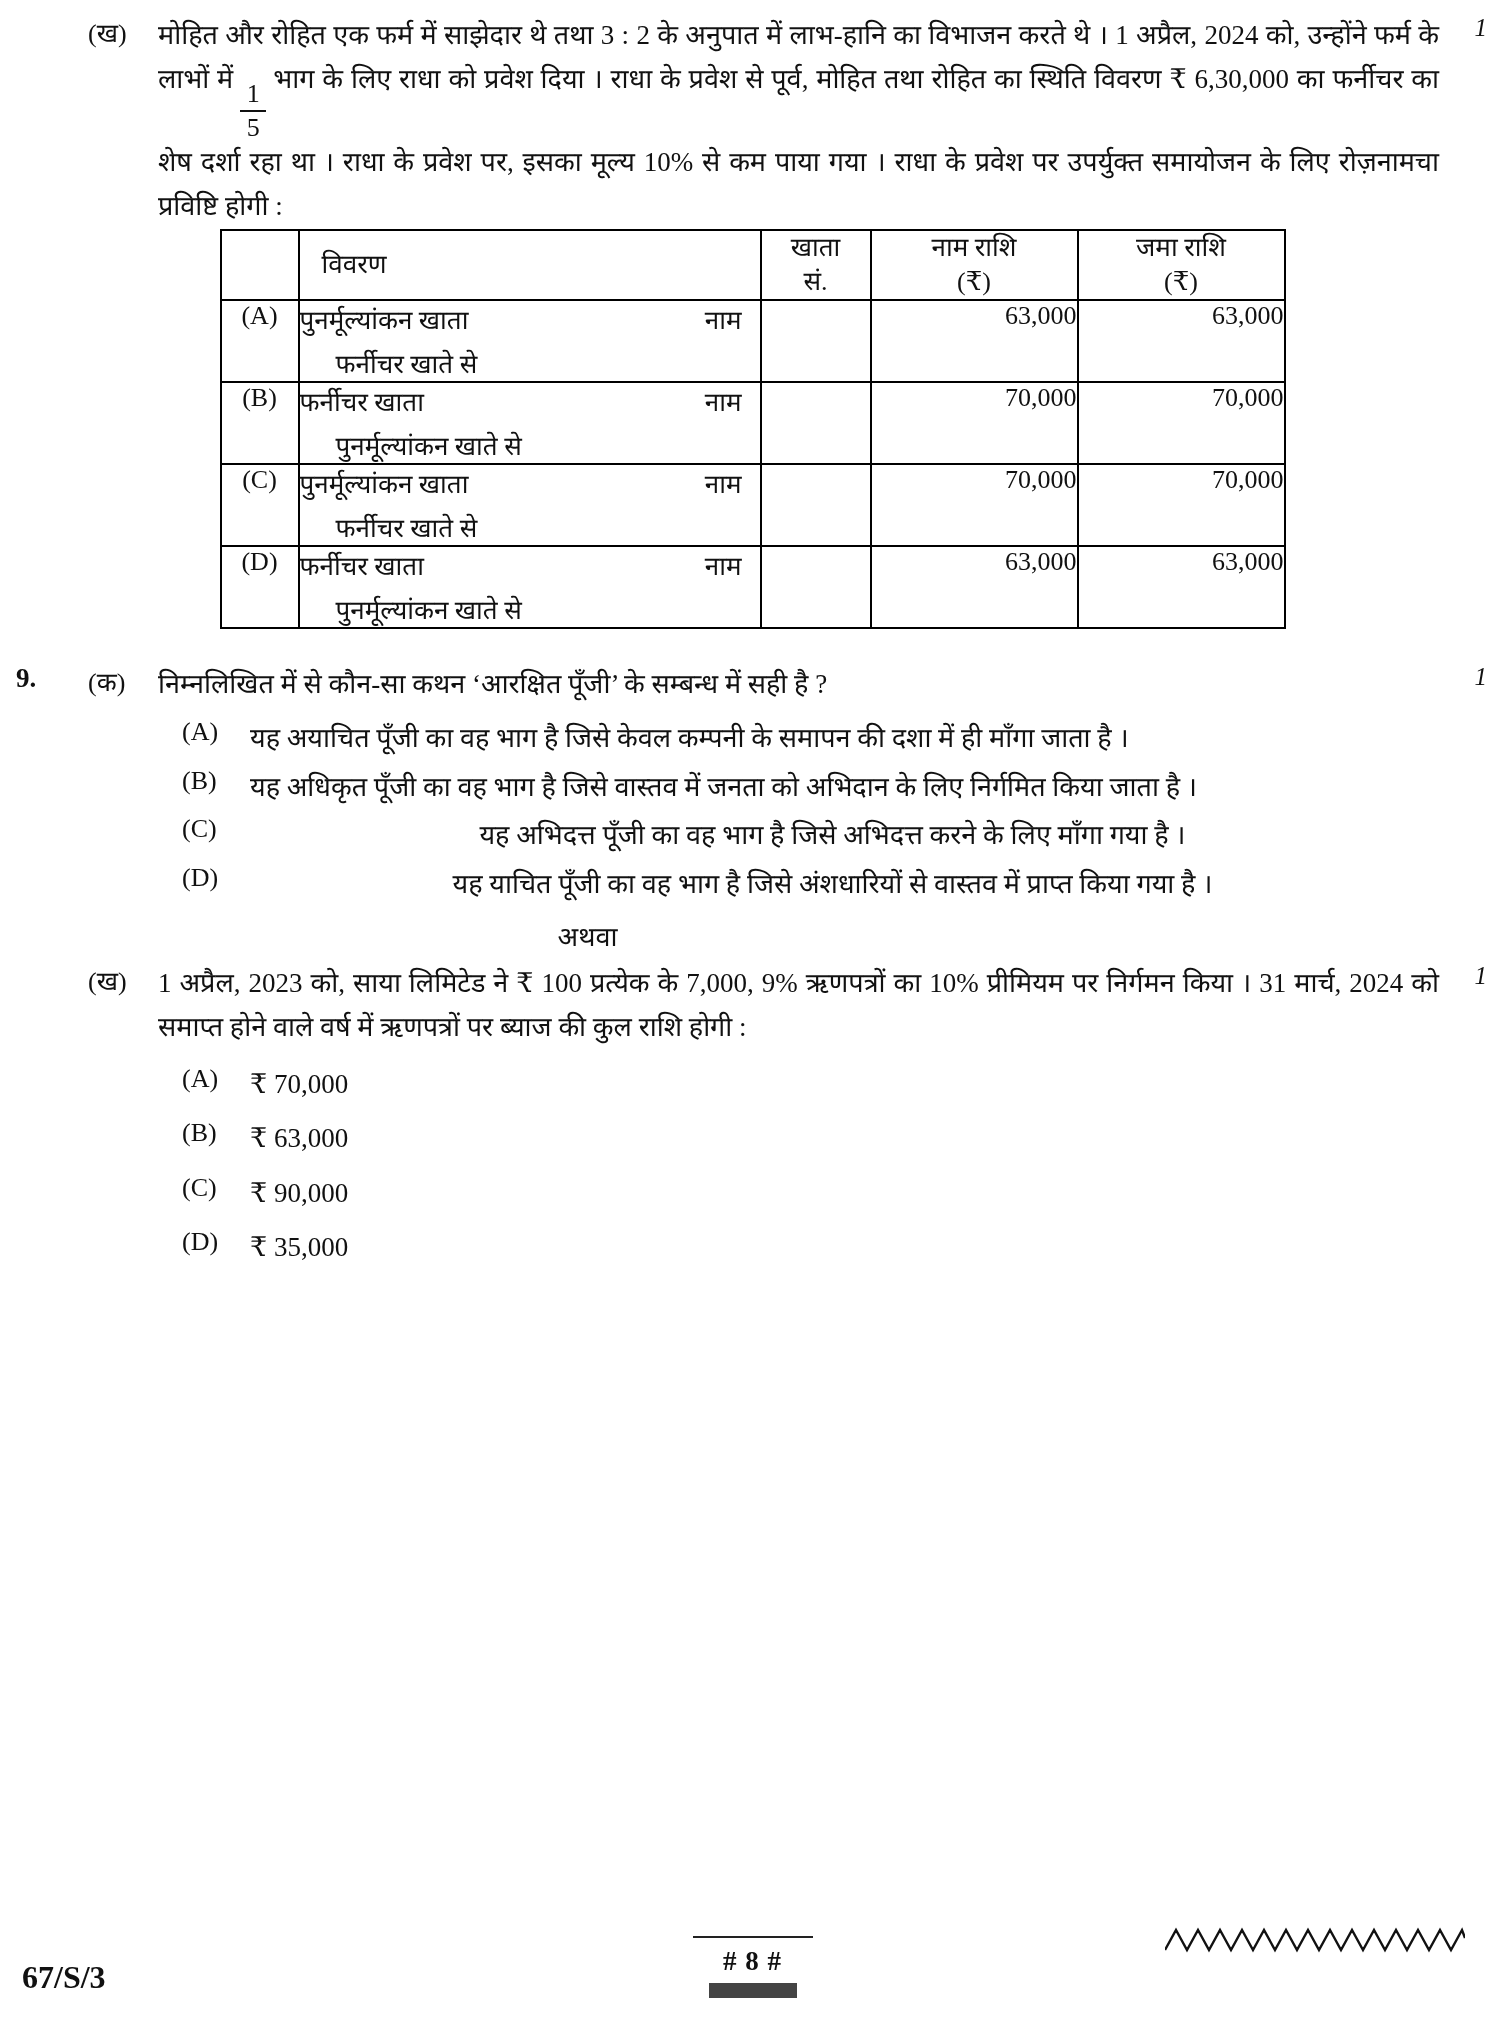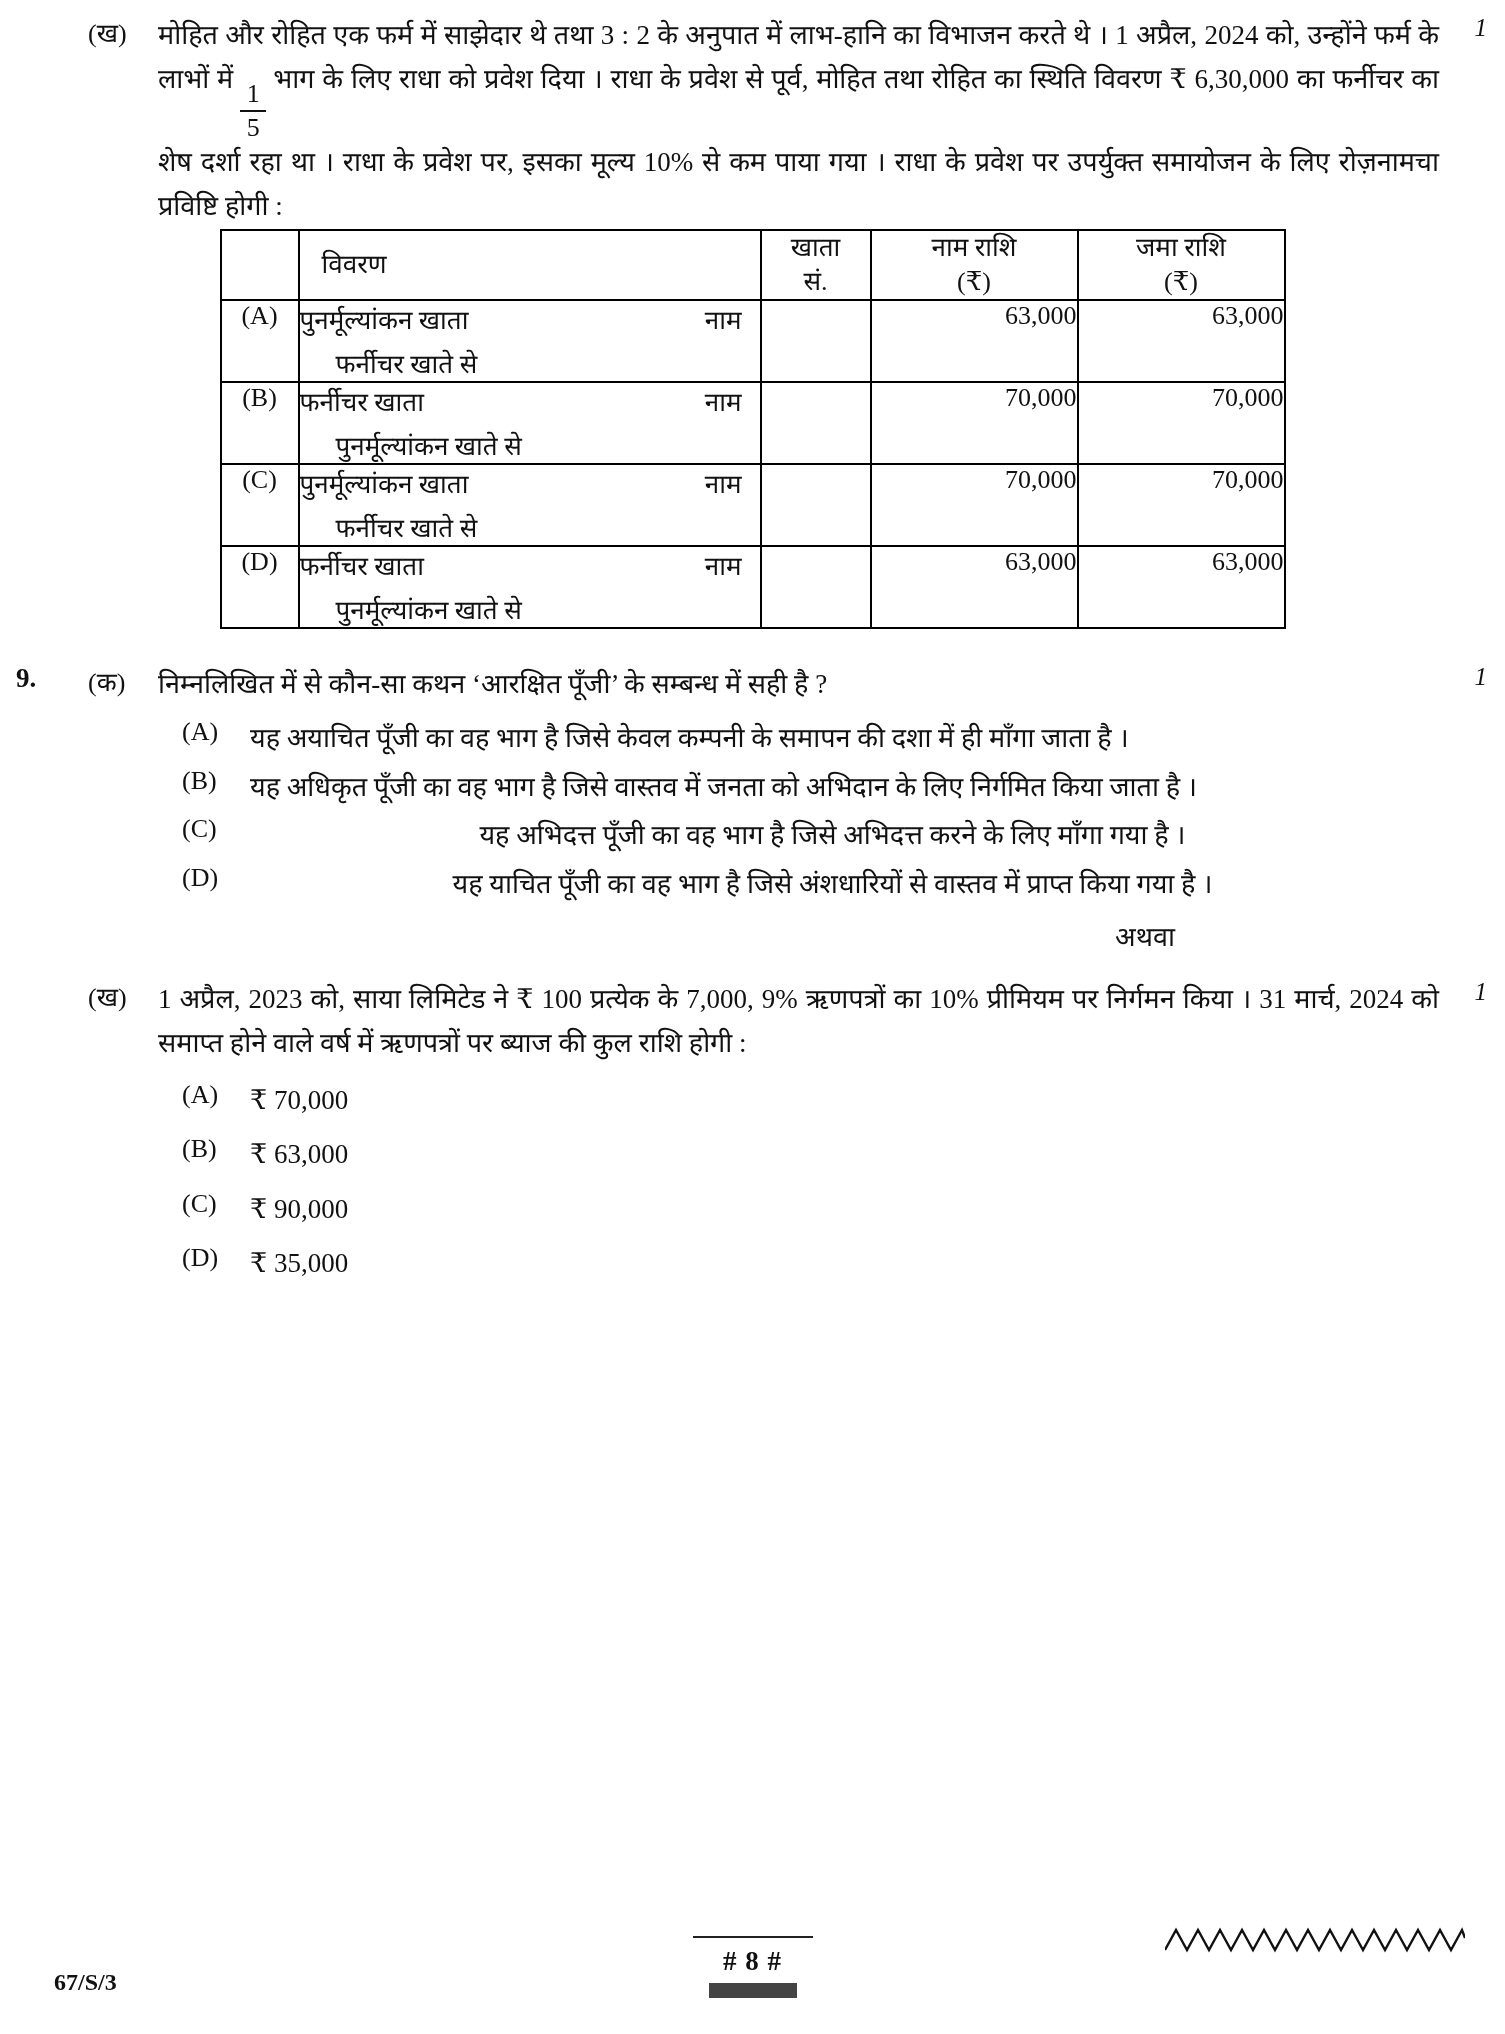--- a/index.html
+++ b/index.html
@@ -173,23 +173,23 @@
   .opttext {
     flex: 1 1 auto;
     font-size: 27px;
     line-height: 1.58;
     text-align: justify;
     padding-right: 90px;
   }
   .opttext.nojust { text-align: center; }
 
   .athava {
-    text-align: right;
-    font-size: 27px;
-    margin: 12px 0 24px 0;
+    text-align: center;
+    font-size: 27px;
+    margin: 12px 0 8px 0;
     padding-right: 330px;
   }
 
   .money-opt {
     flex: 1 1 auto;
     font-size: 27px;
     line-height: 1.5;
   }
 
   
@@ -198,22 +198,21 @@
     left: 0;
     right: 0;
     bottom: 34px;
     height: 90px;
   }
   .footer-code {
     position: absolute;
     left: 22px;
     bottom: 18px;
     font-weight: bold;
-    font-size: 24px;
-    margin-left: 32px;
+    font-size: 32px;
   }
   .footer-page {
     position: absolute;
     left: 50%;
     transform: translateX(-50%);
     bottom: 16px;
     text-align: center;
   }
   .footer-page .rule {
     width: 120px;

